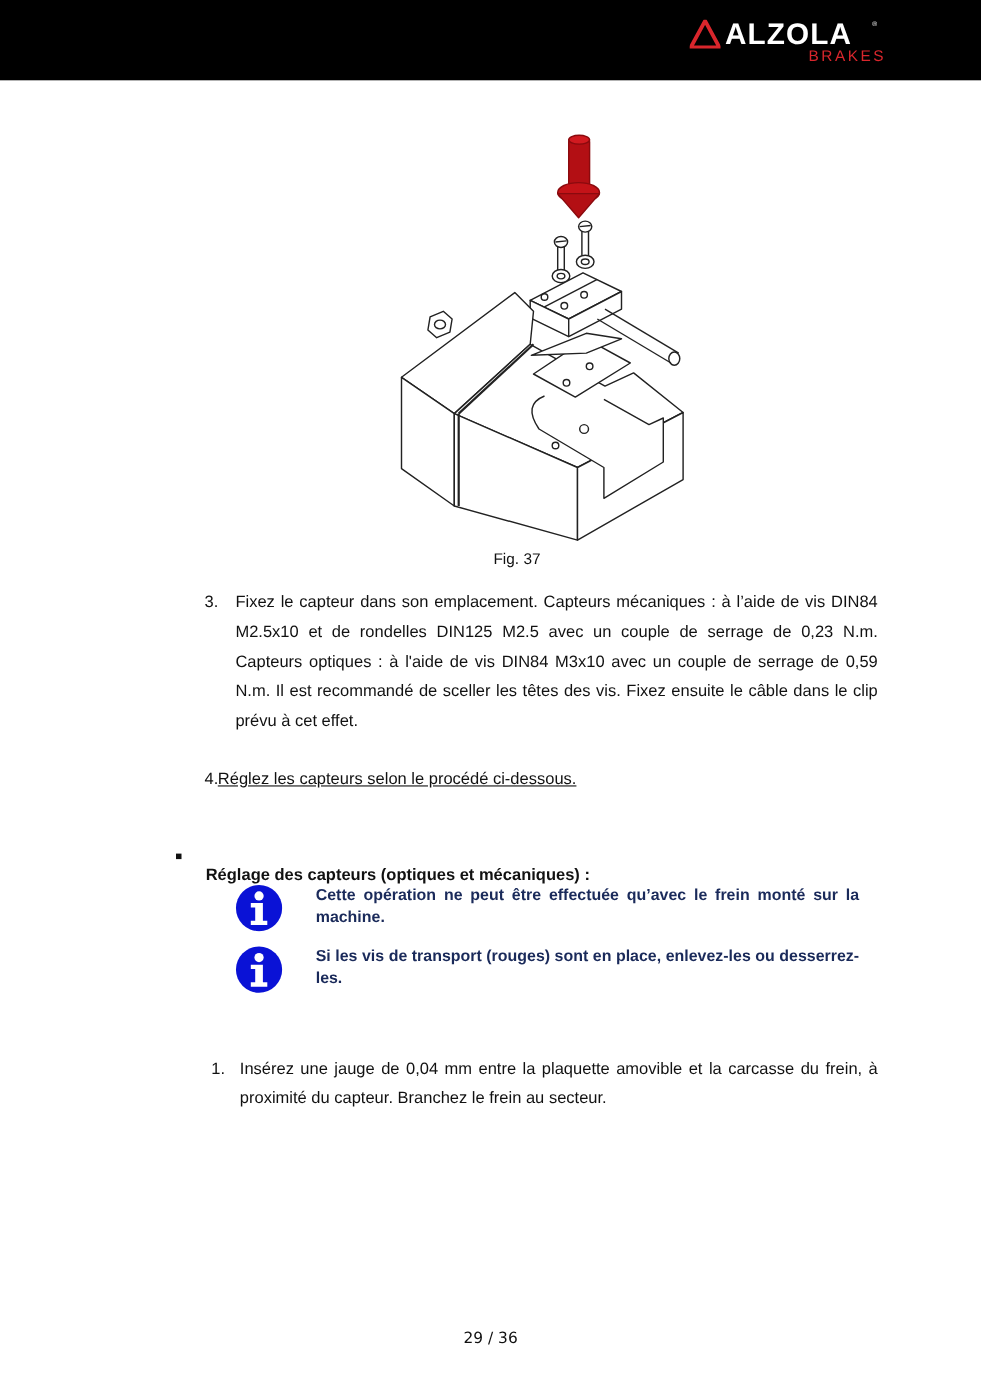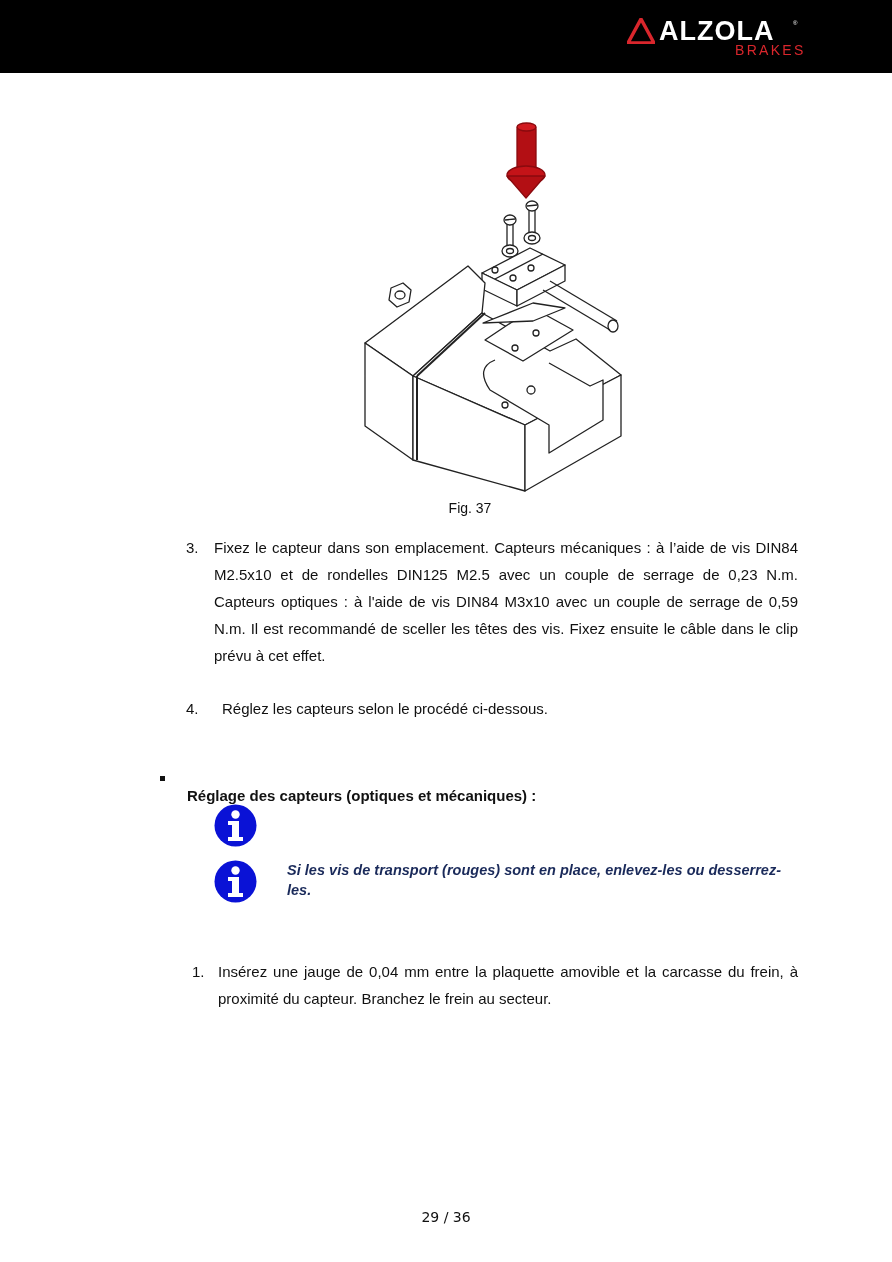--- a/index.html
+++ b/index.html
@@ -99,37 +99,38 @@
 
 <div class="fig-caption">Fig. 37</div>
 
 <div class="step" style="left:186px; top:534px; width:612px; height:140px;">
   <span class="num">3.</span>
   <span class="txt" style="left:28px; top:0; width:584px;">Fixez le capteur dans son emplacement. Capteurs mécaniques : à l’aide de vis DIN84 M2.5x10 et de rondelles DIN125 M2.5 avec un couple de serrage de 0,23 N.m. Capteurs optiques : à l'aide de vis DIN84 M3x10 avec un couple de serrage de 0,59 N.m. Il est recommandé de sceller les têtes des vis. Fixez ensuite le câble dans le clip prévu à cet effet.</span>
 </div>
 
 <div class="step" style="left:186px; top:695px; width:612px; height:27px;">
   <span class="num">4.</span>
-  <span class="txt" style="left:36px; top:0; width:584px;">Réglez les capteurs selon le procédé ci-dessous.</span>
+  <span class="txt" style="left:12px; top:0; width:584px;text-decoration:underline;">Réglez les capteurs selon le procédé ci-dessous.</span>
 </div>
 
 <div class="bullet-title">
   <span class="bullet-mark"></span>
   <span class="bullet-text">Réglage des capteurs (optiques et mécaniques) :</span>
 </div>
 
 <div class="note" style="top:804px; height:44px;">
   <svg class="icon" viewBox="0 0 43 43">
     <circle cx="21.5" cy="21.5" r="21" fill="#0a12d6"></circle>
     <circle cx="21.5" cy="10.5" r="4.2" fill="#fff"></circle>
     <path d="M14,17 L25,17 L25,33 L29,33 L29,37 L14,37 L14,33 L18,33 L18,21 L14,21 Z" fill="#fff"></path>
   </svg>
+  <div class="ntxt">Cette opération ne peut être effectuée qu’avec le frein monté sur la machine.</div>
 </div>
 
-<div class="note" style="top:860px; height:44px;font-style:italic;">
+<div class="note" style="top:860px; height:44px;">
   <svg class="icon" viewBox="0 0 43 43">
     <circle cx="21.5" cy="21.5" r="21" fill="#0a12d6"></circle>
     <circle cx="21.5" cy="10.5" r="4.2" fill="#fff"></circle>
     <path d="M14,17 L25,17 L25,33 L29,33 L29,37 L14,37 L14,33 L18,33 L18,21 L14,21 Z" fill="#fff"></path>
   </svg>
   <div class="ntxt">Si les vis de transport (rouges) sont en place, enlevez-les ou desserrez-les.</div>
 </div>
 
 <div class="step" style="left:192px; top:958px; width:606px; height:56px;">
   <span class="num">1.</span>

